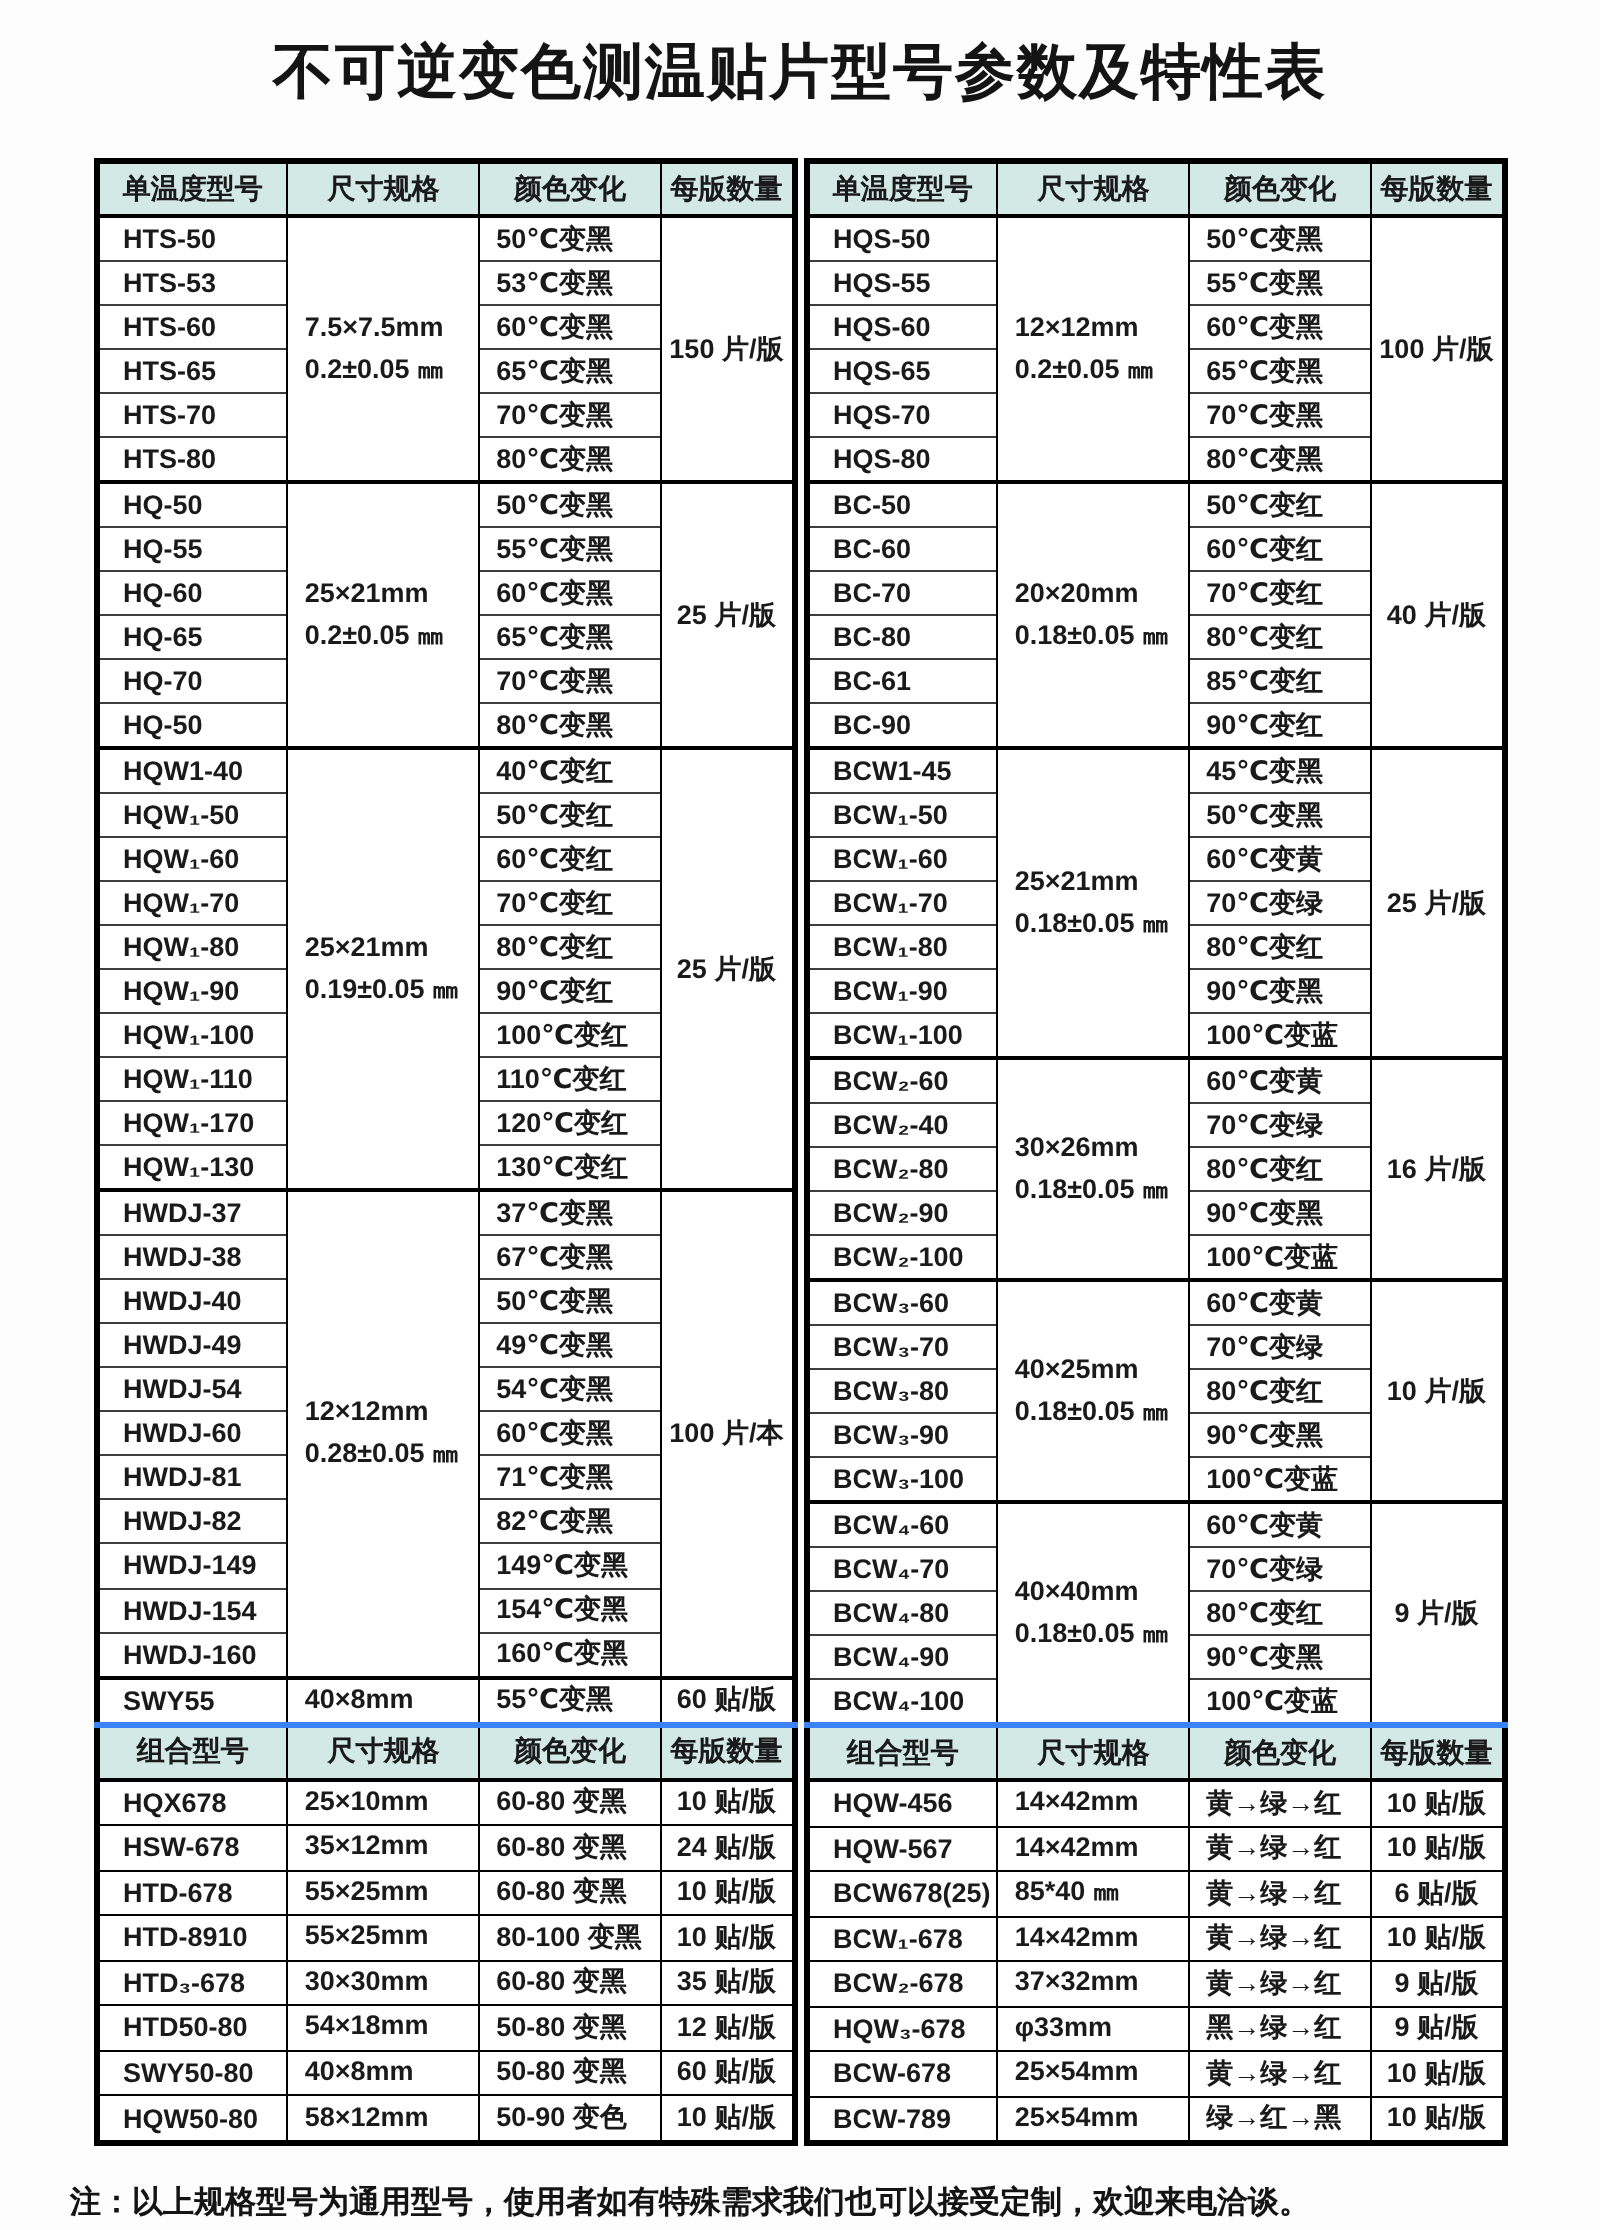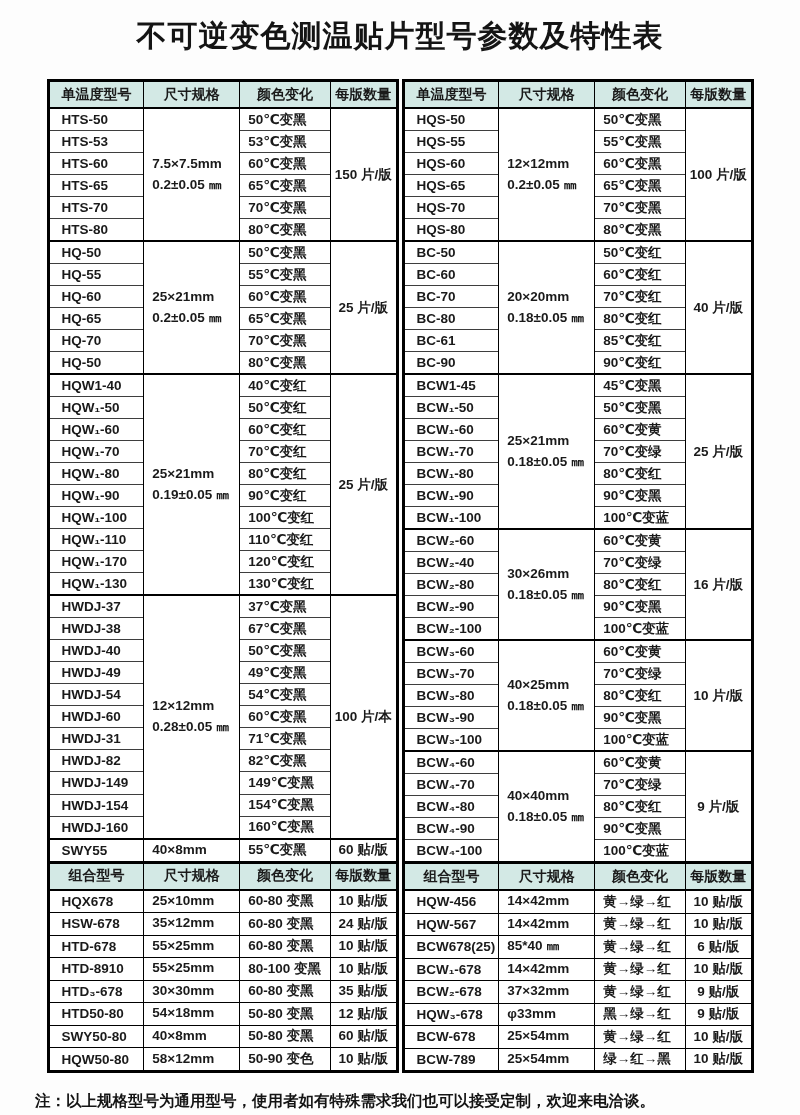--- a/index.html
+++ b/index.html
@@ -22,21 +22,21 @@
     font-weight:bold; font-size:13.5px; color:#1a1a1a;
     padding:0; overflow:hidden; white-space:nowrap;
     border-left:1.5px solid #000; vertical-align:middle;
   }
   td:first-child { border-left:none; }
   tr.hdr td {
     background:var(--hdr-bg,#d3e9e5);
     text-align:center; height:25px; font-size:14px;
     border-bottom:2px solid #000;
   }
-  tr.combo-hdr td { border-top:3px solid #000000; }
+  tr.combo-hdr td { border-top:3px solid #3b82f6; }
   tr.s-row td { height:21px; }
   tr.c-row td { height:21.5px; border-top:1.5px solid #000; }
   tr.s-row td.model, tr.s-row td.color { border-top:1px solid #3e3e3e; }
   tr.g-start td { border-top:2px solid #000 !important; }
   td.model { padding-left:12px; }
   td.size  { padding-left:8px; line-height:1.55; }
   td.color { padding-left:8px; }
   td.qty   { text-align:center; }
   .note {
     margin:18px 0 0 35px; font-size:15.5px; font-weight:bold; color:#141414;
@@ -176,21 +176,21 @@
           </tr>
           <tr class="s-row">
             <td class="model">HWDJ-54</td>
             <td class="color">54℃变黑</td>
           </tr>
           <tr class="s-row">
             <td class="model">HWDJ-60</td>
             <td class="color">60℃变黑</td>
           </tr>
           <tr class="s-row">
-            <td class="model">HWDJ-31</td>
+            <td class="model">HWDJ-81</td>
             <td class="color">71℃变黑</td>
           </tr>
           <tr class="s-row">
             <td class="model">HWDJ-82</td>
             <td class="color">82℃变黑</td>
           </tr>
           <tr class="s-row">
             <td class="model">HWDJ-149</td>
             <td class="color">149℃变黑</td>
           </tr>

